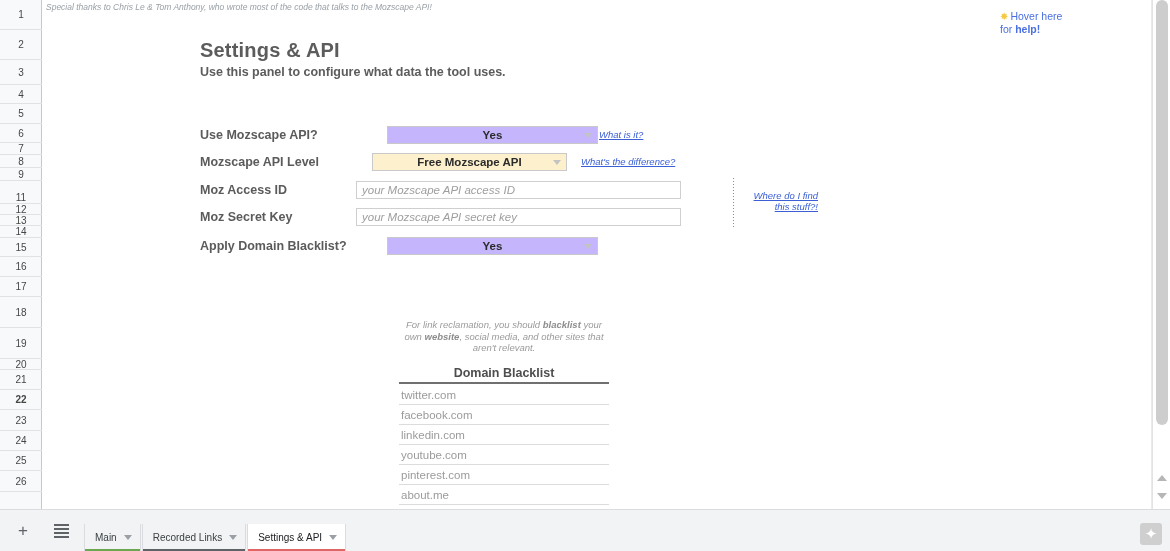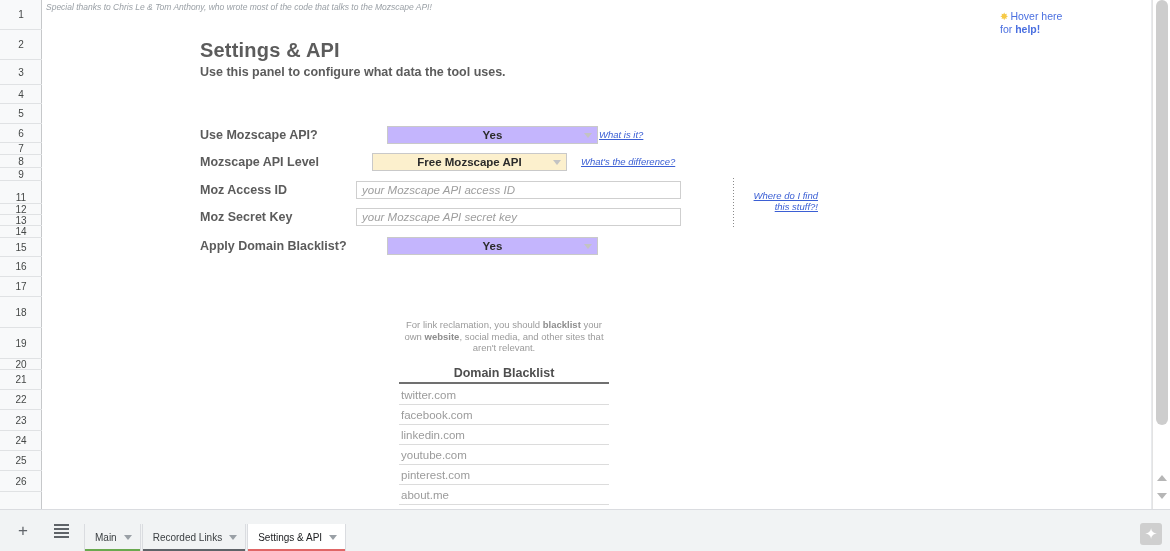--- a/index.html
+++ b/index.html
@@ -122,21 +122,21 @@
   .dotline {
     position: absolute; left: 690px; top: 178px;
     width: 1px; height: 50px;
     background: repeating-linear-gradient(to bottom, #8a8a8a 0 1px, transparent 1px 3px);
   }
 
   
   .bl-note {
     position: absolute; left: 356px; top: 319px;
     width: 210px;
-    font-size: 9.5px; line-height: 11.5px;
+    font-size: 9.5px; font-style: italic; line-height: 11.5px;
     color: #9b9b9b; text-align: center;
   }
   .bl-note b { font-weight: bold; color: #8d8d8d; }
   .bl-head {
     position: absolute; left: 356px; top: 366px;
     width: 210px; height: 18px;
     font-size: 12.5px; font-weight: bold; color: #4e4e4e;
     text-align: center;
     border-bottom: 2px solid #707070;
   }
@@ -287,21 +287,21 @@
         </div>
         <div class="rownum" style="top: 328px; height: 31px;">
           <span>19</span>
         </div>
         <div class="rownum" style="top: 359px; height: 11px;">
           <span>20</span>
         </div>
         <div class="rownum" style="top: 370px; height: 20px;">
           <span>21</span>
         </div>
-        <div class="rownum" style="top: 390px; height: 20px;">
+        <div class="rownum" style="top: 390px; height: 20px; font-weight: bold;">
           <span>22</span>
         </div>
         <div class="rownum" style="top: 410px; height: 21px;">
           <span>23</span>
         </div>
         <div class="rownum" style="top: 431px; height: 20px;">
           <span>24</span>
         </div>
         <div class="rownum" style="top: 451px; height: 20px;">
           <span>25</span>

